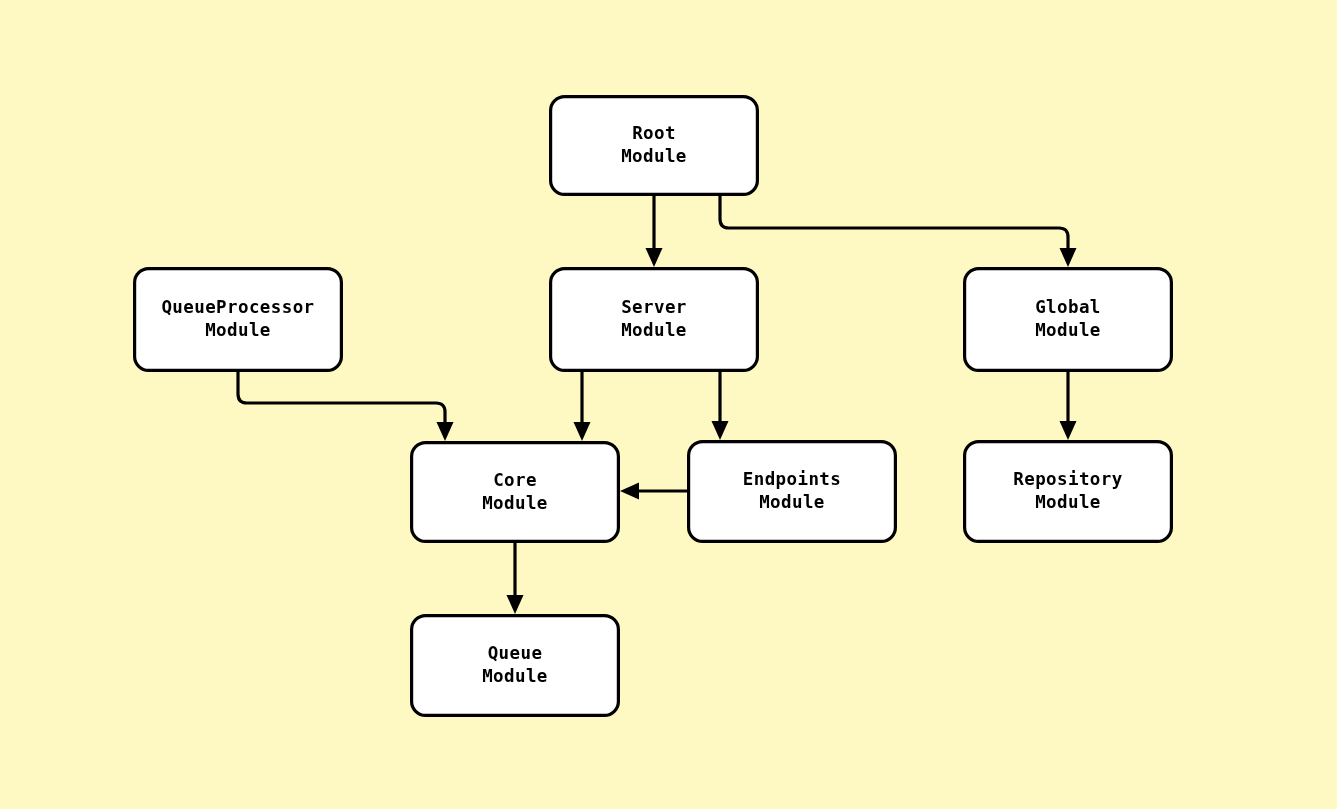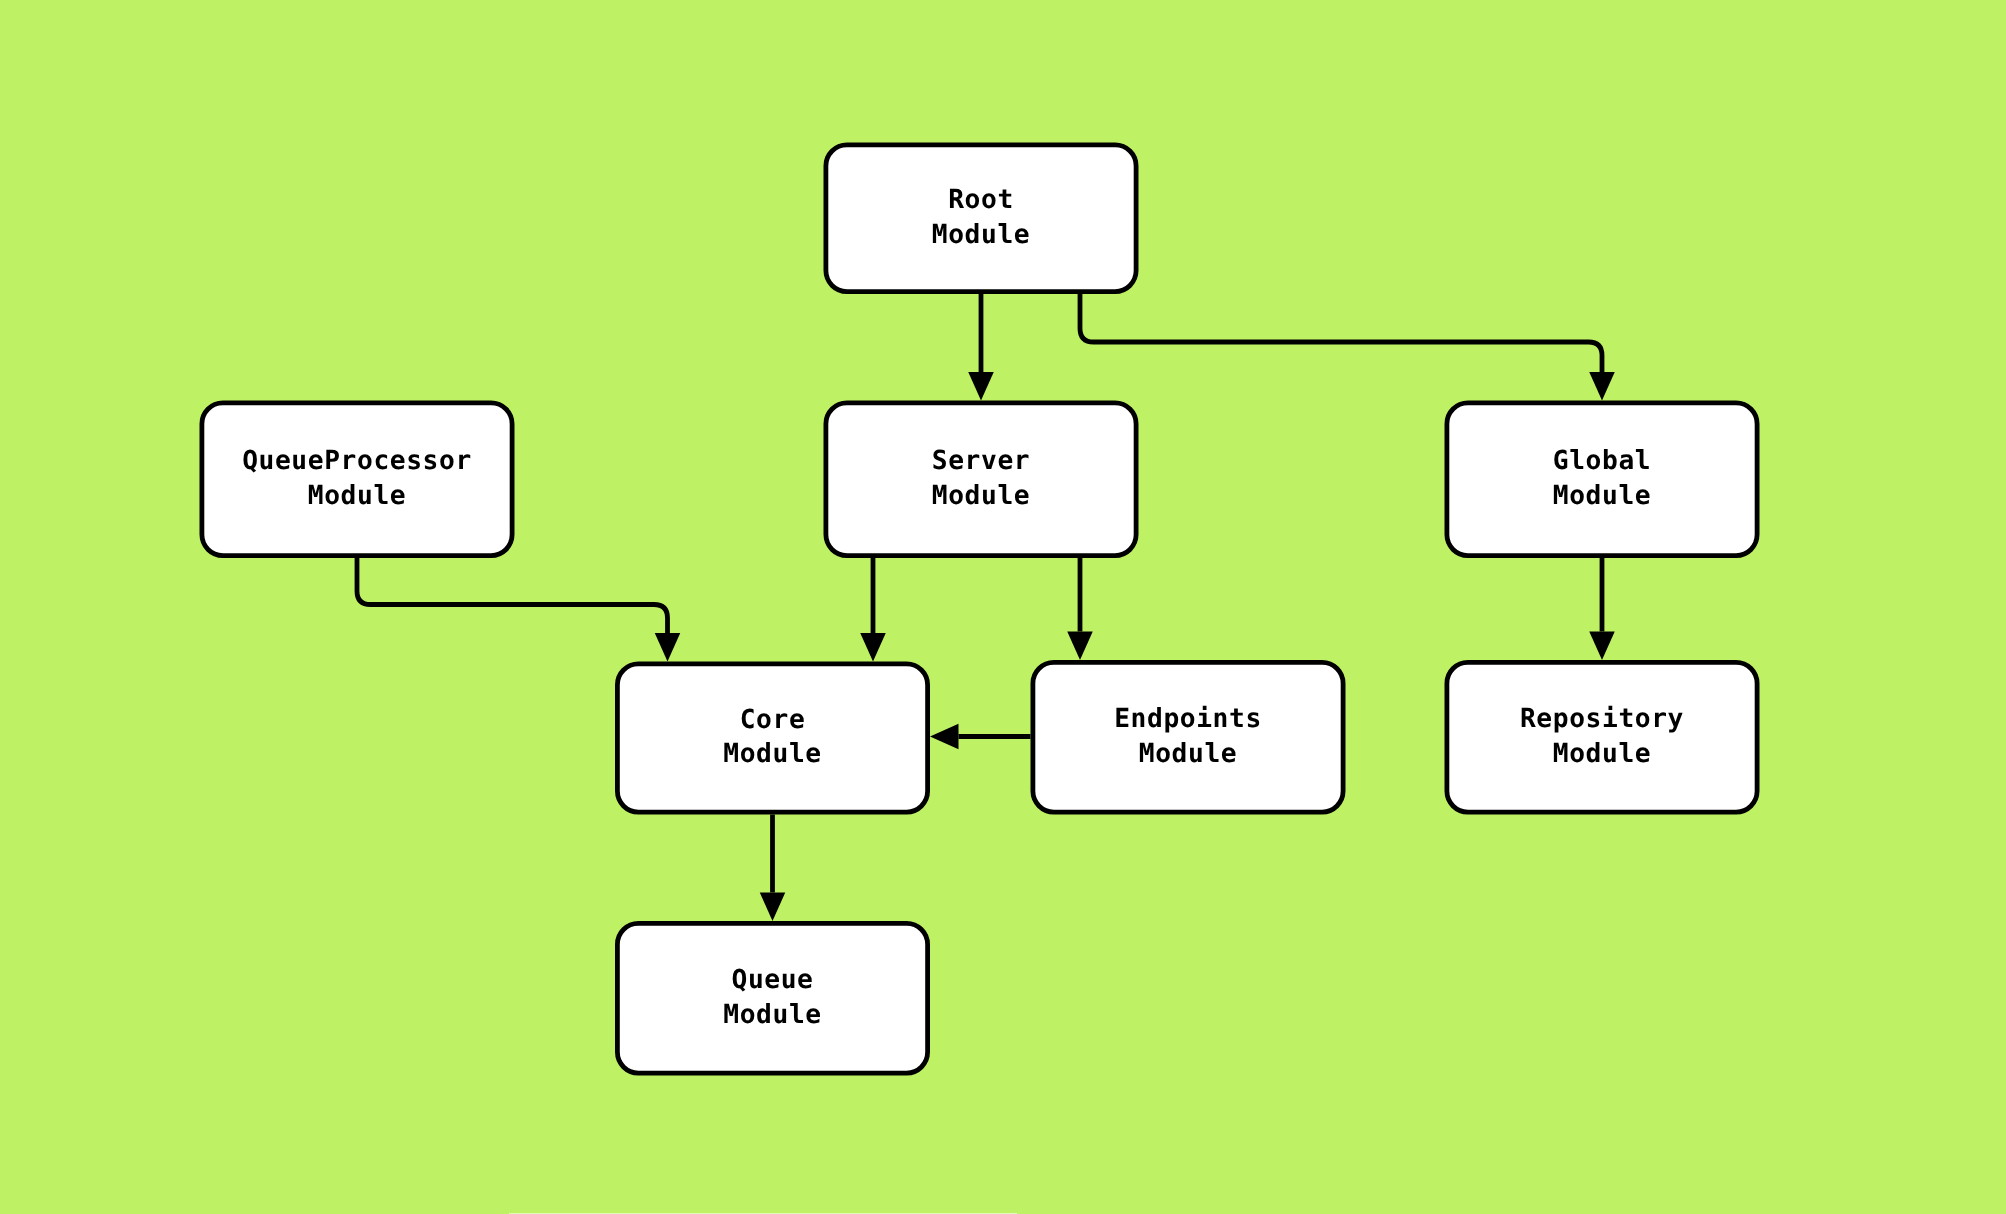--- a/index.html
+++ b/index.html
@@ -11,21 +11,21 @@
   body {
     width: 1337px;
     height: 809px;
     font-family: "DejaVu Sans Mono", "Liberation Mono", monospace;
     overflow: hidden;
   }
   #diagram-root {
     position: relative;
     width: 1337px;
     height: 809px;
-    background: #bef264;
+    background: #fef9c3;
   }
   svg#diagram-canvas {
     position: absolute;
     top: 0;
     left: 0;
     width: 1337px;
     height: 809px;
     display: block;
   }
   .node-box {

